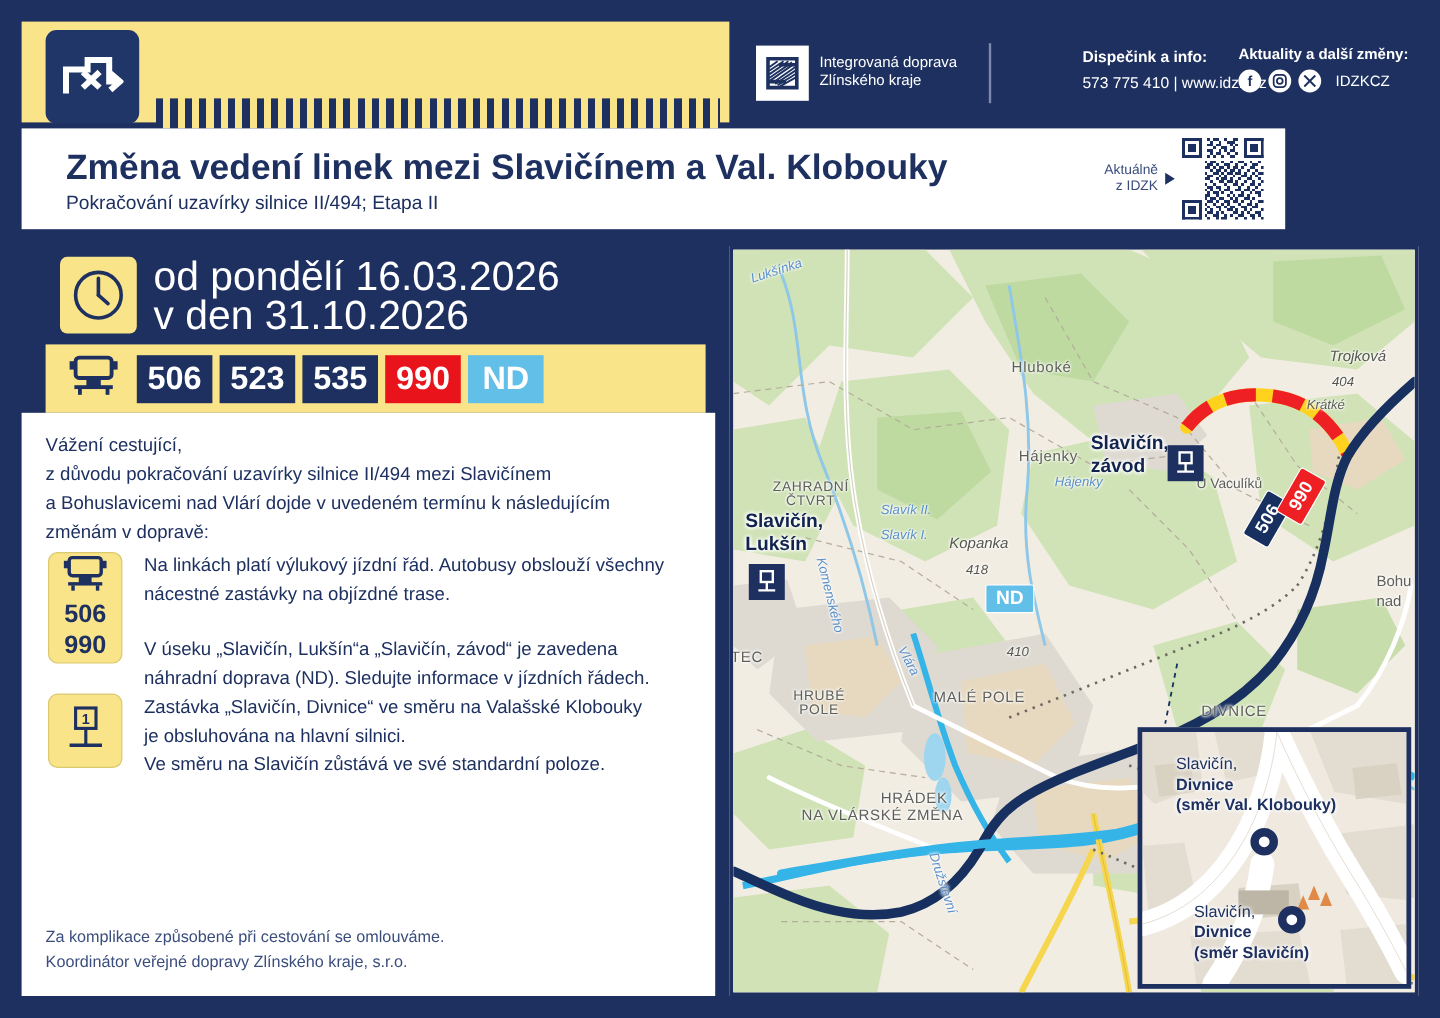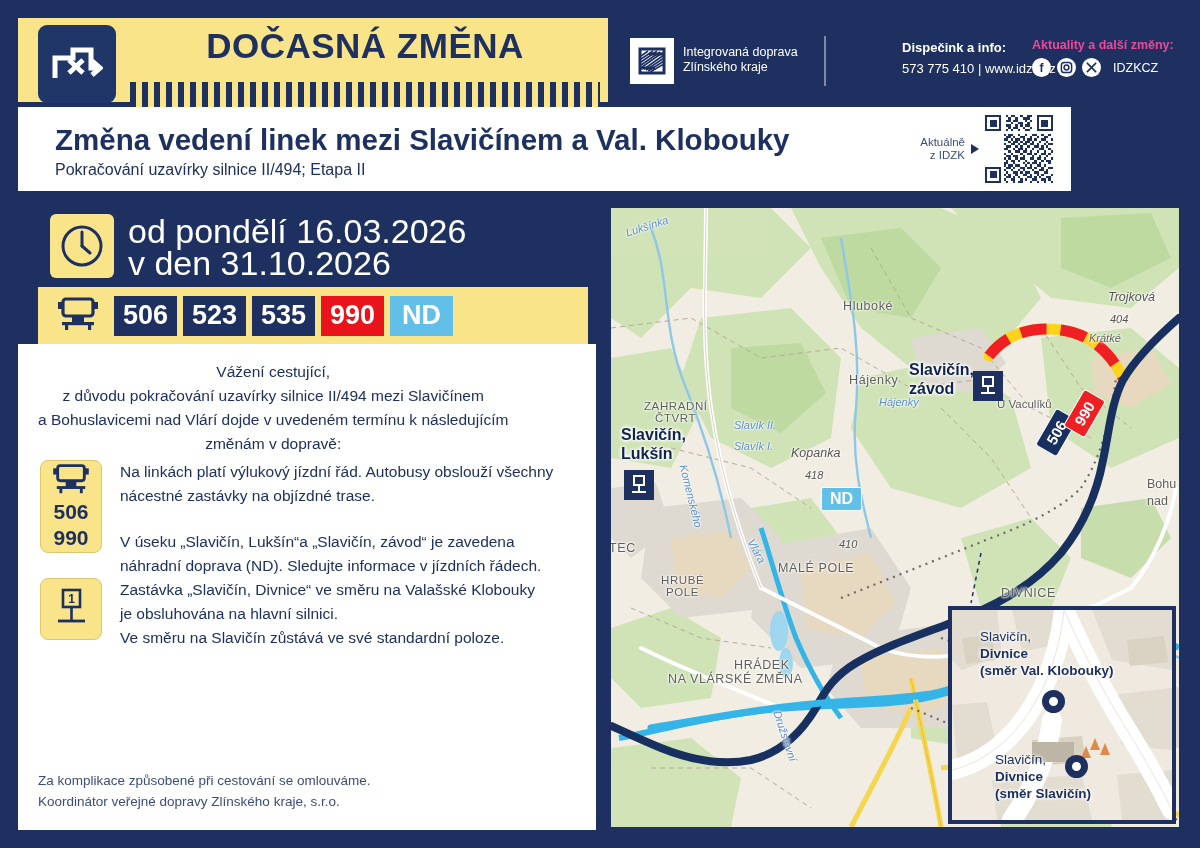--- a/index.html
+++ b/index.html
@@ -58,21 +58,21 @@
     color: #ffffff; font-size: 12.5px; line-height: 15px;
   }
   .hdr-divider {
     position: absolute; left: 824px; top: 36px;
     width: 2px; height: 50px; background: #7c89ad;
   }
   .disp-block { position: absolute; left: 902px; top: 40px; }
   .disp-title { color: #ffffff; font-size: 13px; font-weight: bold; margin-bottom: 6px;}
   .disp-line  { color: #ffffff; font-size: 13px; }
   .akt-block { position: absolute; left: 1032px; top: 38px; }
-  .akt-title { color: #ec4899; font-size: 12.5px; font-weight: bold; margin-bottom: 6px;}
+  .akt-title { color: #ffffff; font-size: 12.5px; font-weight: bold; margin-bottom: 6px;}
   .social-row { display: flex; align-items: center; gap: 6px; }
   .soc-ic {
     width: 19px; height: 19px; border-radius: 50%;
     background: #ffffff; color: #1d3060;
     font-size: 12px; font-weight: bold;
     display:flex; align-items:center; justify-content:center;
   }
   .soc-handle { color: #ffffff; font-size: 12.5px; margin-left: 6px; }
 
   
@@ -138,21 +138,21 @@
   .lb-red  { background: #e8131b; }
   .lb-cyan { background: #62bfe8; }
 
   .left-white {
     position: absolute; left: 18px; top: 344px;
     width: 578px; height: 486px;
     background: #ffffff;
   }
   .intro {
     position: absolute; left: 20px; top: 16px;
-    font-size: 15.5px; color: #1d3060; line-height: 24px; text-align: center;
+    font-size: 15.5px; color: #1d3060; line-height: 24px;
   }
   .note-row { position: absolute; display: flex; }
   .note-icon-box {
     background: #f9e48a; border: 1.5px solid #d9c86e;
     border-radius: 8px;
     display: flex; flex-direction: column;
     align-items: center; justify-content: center;
   }
   .note-lines { font-size: 21px; font-weight: bold; color: #1d3060; line-height: 26px; text-align: center; }
   .note-text { font-size: 15.5px; color: #1d3060; line-height: 24px; }
@@ -243,21 +243,20 @@
     <svg width="52" height="44" viewBox="0 0 52 44">
       <path d="M4 36 L4 16 L22 16 L22 8 L40 8 L40 26 L48 26" fill="none" stroke="#ffffff" stroke-width="5"></path>
       <path d="M41 19 L49 26 L41 33" fill="none" stroke="#ffffff" stroke-width="5" stroke-linecap="butt"></path>
       <g stroke="#ffffff" stroke-width="5">
         <line x1="18" y1="18" x2="32" y2="31"></line>
         <line x1="32" y1="18" x2="18" y2="31"></line>
       </g>
     </svg>
   </div>
 
-  <div class="header-title">DOČASNÁ ZMĚNA</div>
   <div class="hatch"></div>
 
   <div class="header-blue"></div>
 
   <div class="idzk-logo">
     <svg width="34" height="36" viewBox="0 0 34 36">
       <rect x="0" y="0" width="34" height="36" fill="#ffffff"></rect>
       <path d="M5 6 L29 6 L29 11 L14 11 L29 11 L29 30 L5 30 L5 25 L20 25 L5 25 Z" fill="none" stroke="#1d3060" stroke-width="3"></path>
       <g stroke="#1d3060" stroke-width="1.6">
         <line x1="7" y1="24" x2="27" y2="10"></line>
@@ -732,21 +731,21 @@
     <div class="map-label ml-water" style="left:123px; top:232px;">Slavík I.</div>
     <div class="map-label ml-peak" style="left:180px; top:238px;">Kopanka</div>
     <div class="map-label ml-peak" style="left:194px; top:261px; font-size:11px;">418</div>
     <div class="map-label ml-peak" style="left:497px; top:82px;">Trojková</div>
     <div class="map-label ml-peak" style="left:499px; top:105px; font-size:11px;">404</div>
     <div class="map-label ml-italic" style="left:478px; top:124px; font-size:11px;">Krátké</div>
     <div class="map-label" style="left:386px; top:190px; font-size:11.5px;">U Vaculíků</div>
     <div class="map-label" style="left:536px; top:269px;">Bohu</div>
     <div class="map-label" style="left:536px; top:286px;">nad</div>
     <div class="map-label ml-peak" style="left:228px; top:330px; font-size:11px;">410</div>
-    <div class="map-label ml-caps" style="left:167px; top:353px;">MALÉ POLE</div>
+    <div class="map-label ml-caps" style="left:167px; top:366px;">MALÉ POLE</div>
     <div class="map-label ml-caps" style="left:50px; top:366px; font-size:11.5px;">HRUBÉ</div>
     <div class="map-label ml-caps" style="left:55px; top:378px; font-size:11.5px;">POLE</div>
     <div class="map-label ml-caps" style="left:123px; top:450px;">HRÁDEK</div>
     <div class="map-label ml-caps" style="left:57px; top:464px;">NA VLÁRSKÉ ZMĚNA</div>
     <div class="map-label ml-caps" style="left:-2px; top:333px;">TEC</div>
     <div class="map-label ml-caps" style="left:390px; top:378px;">DIVNICE</div>
     <div class="map-label ml-italic" style="left:436px; top:398px; font-size:11px;">Vrchy</div>
     <div class="map-label ml-water" style="left:14px; top:12px; transform:rotate(-18deg);">Lukšínka</div>
     <div class="map-label ml-water" style="left:48px; top:282px; transform:rotate(76deg);">Komenského</div>
     <div class="map-label ml-water" style="left:148px; top:522px; transform:rotate(72deg);">Družstevní</div>

